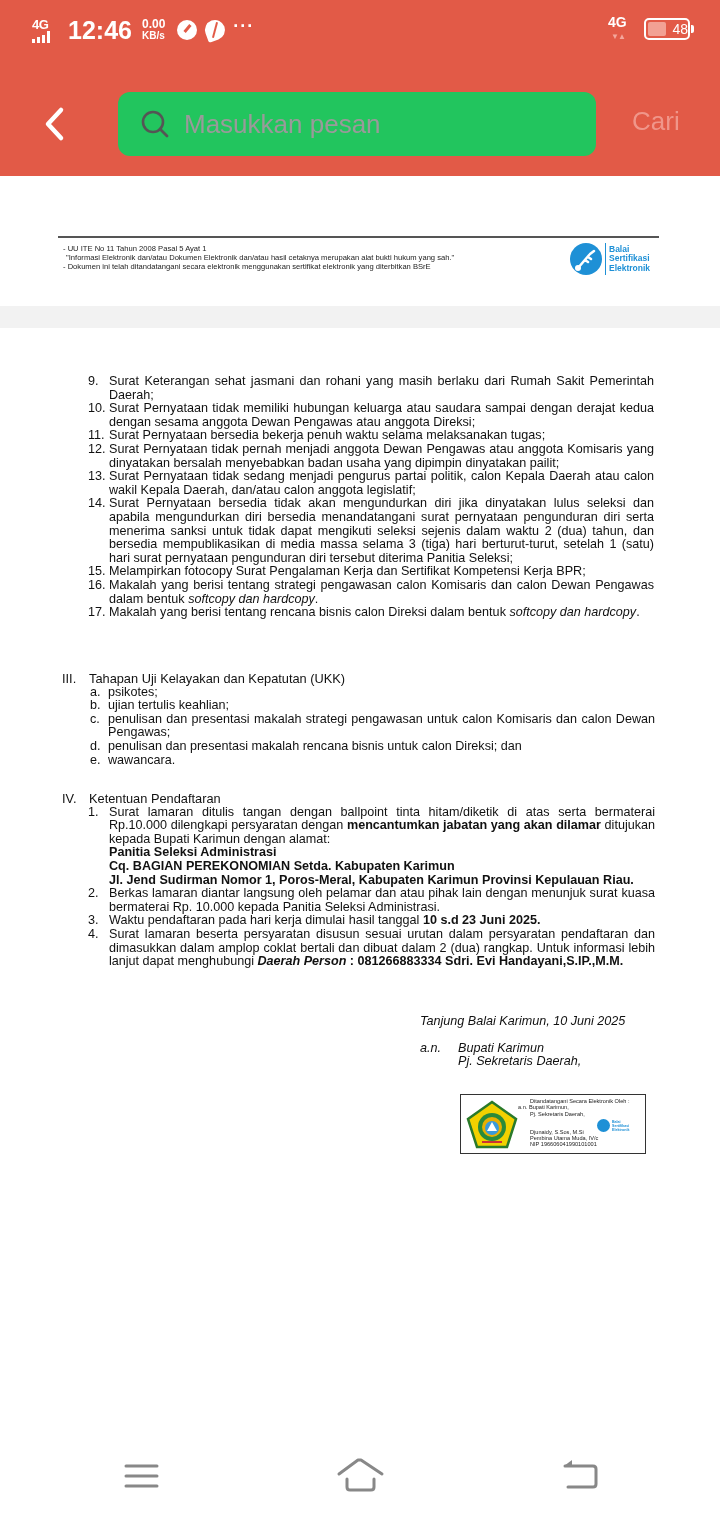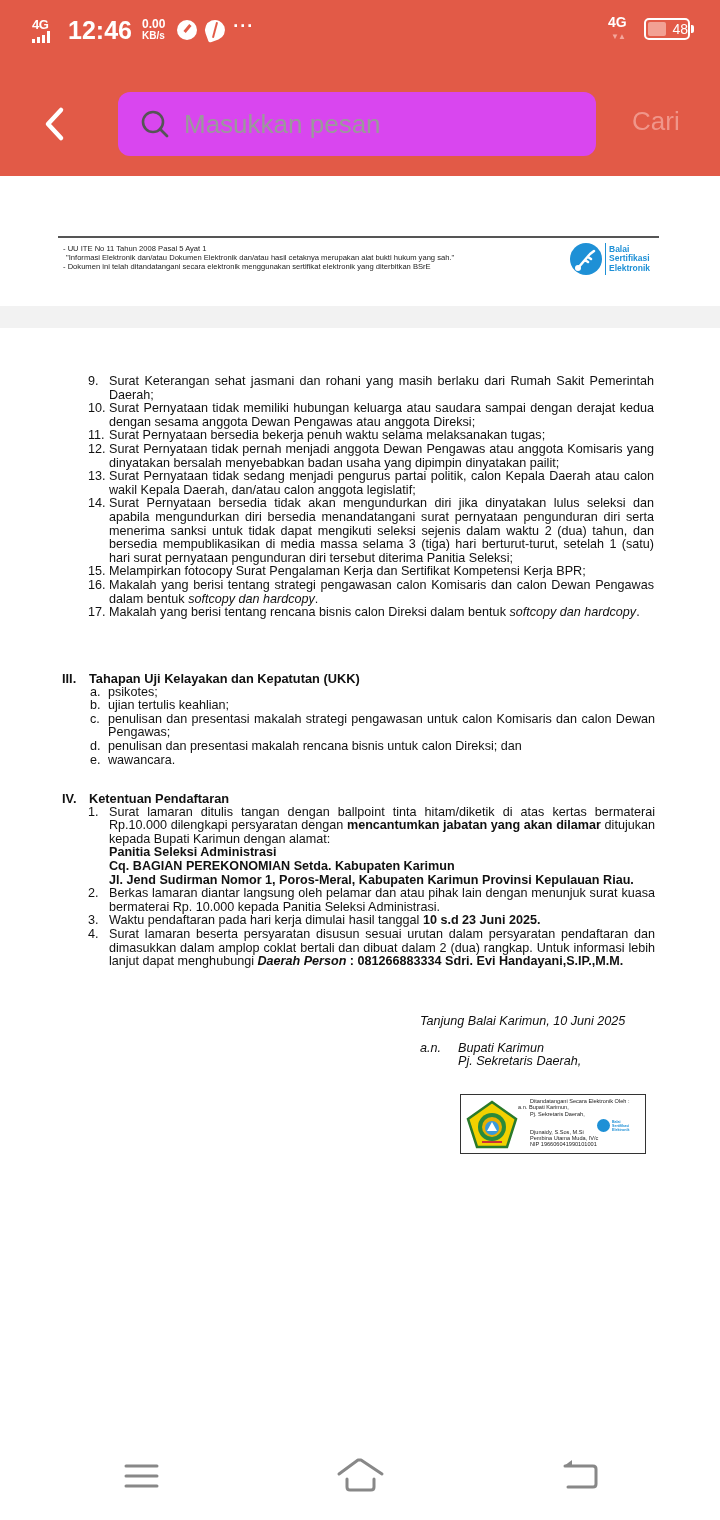--- a/index.html
+++ b/index.html
@@ -26,21 +26,21 @@
   .net4g { position: relative; font-size: 14px; font-weight: bold; margin-right: 14px; width: 22px; height: 30px; }
   .net4g .t { position: absolute; top: 0; left: 0; }
   .net4g .arr { position: absolute; top: 18px; left: 3px; font-size: 8px; color: #f3a79c; letter-spacing: -1px; }
   .battery { position: relative; width: 46px; height: 22px; border: 2px solid #fff; border-radius: 5px; }
   .battery .fill { position: absolute; left: 2px; top: 2px; bottom: 2px; width: 48%; background: #f2a194; border-radius: 2px; }
   .battery .lvl { position: absolute; left: 0; right: 0; top: 0; text-align: right; font-size: 14px; font-weight: normal; line-height: 18px; }
   .battery::after { content: ""; position: absolute; right: -6px; top: 5px; width: 3px; height: 8px; background: #fff; border-radius: 0 2px 2px 0; }
 
   .navrow { position: absolute; left: 0; top: 92px; width: 720px; height: 64px; }
   .back-btn { position: absolute; left: 36px; top: 12px; width: 40px; height: 40px; cursor: pointer; }
-  .search-box { position: absolute; left: 118px; top: 0; width: 478px; height: 64px; background: #d946ef; border-radius: 12px; display: flex; align-items: center; }
+  .search-box { position: absolute; left: 118px; top: 0; width: 478px; height: 64px; background: #22c55e; border-radius: 12px; display: flex; align-items: center; }
   .search-icon { width: 30px; height: 30px; margin-left: 22px; margin-right: 14px; }
   .search-input { border: none; outline: none; font-family: "Liberation Sans", sans-serif; font-size: 26px; color: #333; width: 380px; background: transparent; }
   .search-input::placeholder { color: #9a9a9a; }
   .cari-btn { position: absolute; left: 632px; top: 14px; font-size: 26px; color: #f0968a; cursor: pointer; }
 
   .page-footer { position: absolute; left: 0; top: 176px; width: 720px; height: 130px; background: #fff; }
   .footer-rule { position: absolute; left: 58px; top: 60px; width: 601px; height: 2px; background: #555; }
   .footer-text { position: absolute; left: 63px; top: 68px; font-size: 7.6px; line-height: 9px; color: #222; }
   .footer-text .l2 { padding-left: 3px; }
   .bsre { position: absolute; left: 570px; top: 67px; display: flex; align-items: center; }
@@ -49,21 +49,21 @@
   .bsre-text { font-size: 8.5px; line-height: 9.5px; font-weight: bold; color: #1e90d6; }
 
   .page-gap { position: absolute; left: 0; top: 306px; width: 720px; height: 22px; background: #f2f2f2; }
 
   .doc { position: absolute; left: 0; top: 328px; width: 720px; height: 1100px; background: #fff; font-size: 12.6px; line-height: 13.6px; color: #111; }
   .list { position: absolute; left: 88px; top: 47px; width: 566px; }
   .li { display: flex; margin-bottom: 0px; }
   .li .num { width: 21px; flex: none; }
   .li .txt { flex: 1; text-align: justify; }
   .sec { position: absolute; left: 62px; width: 600px; }
-  .sec-title { font-weight: bold; display: flex; font-size: 12.8px; align-items: center; }
+  .sec-title { font-weight: normal; display: flex; font-size: 12.8px; align-items: center; }
   .sec-title .num { width: 27px; }
   .sub { padding-left: 28px; width: 593px; }
   .sub .li .num { width: 18px; }
   .sub2 { padding-left: 26px; width: 593px; }
   .sub2 .li .num { width: 21px; }
   b { font-weight: bold; }
   i { font-style: italic; }
   .sign { position: absolute; left: 420px; }
   .an { display: flex; }
   .an .k { width: 38px; }
@@ -227,21 +227,21 @@
 
   <div class="sec" style="top:464px;">
     <div class="sec-title">
         <span class="num">IV.</span>
         <span>Ketentuan Pendaftaran</span>
       </div>
     <div class="sub2">
       <div class="li">
         <span class="num">1.</span>
         <span class="txt">
-          <span>Surat lamaran ditulis tangan dengan ballpoint tinta hitam/diketik di atas kertas bermaterai Rp.10.000 dilengkapi persyaratan dengan </span><b>mencantumkan jabatan yang akan dilamar</b><span> ditujukan kepada Bupati Karimun dengan alamat:</span>
+          <span>Surat lamaran ditulis tangan dengan ballpoint tinta hitam/diketik di atas serta bermaterai Rp.10.000 dilengkapi persyaratan dengan </span><b>mencantumkan jabatan yang akan dilamar</b><span> ditujukan kepada Bupati Karimun dengan alamat:</span>
           <b style="display:block">Panitia Seleksi Administrasi</b>
           <b style="display:block">Cq. BAGIAN PEREKONOMIAN Setda. Kabupaten Karimun</b>
           <b style="display:block;white-space:nowrap">Jl. Jend Sudirman Nomor 1, Poros-Meral, Kabupaten Karimun Provinsi Kepulauan Riau.</b>
         </span>
       </div>
       <div class="li">
           <span class="num">2.</span>
           <span class="txt">Berkas lamaran diantar langsung oleh pelamar dan atau pihak lain dengan menunjuk surat kuasa bermaterai Rp. 10.000 kepada Panitia Seleksi Administrasi.</span>
         </div>
       <div class="li">

